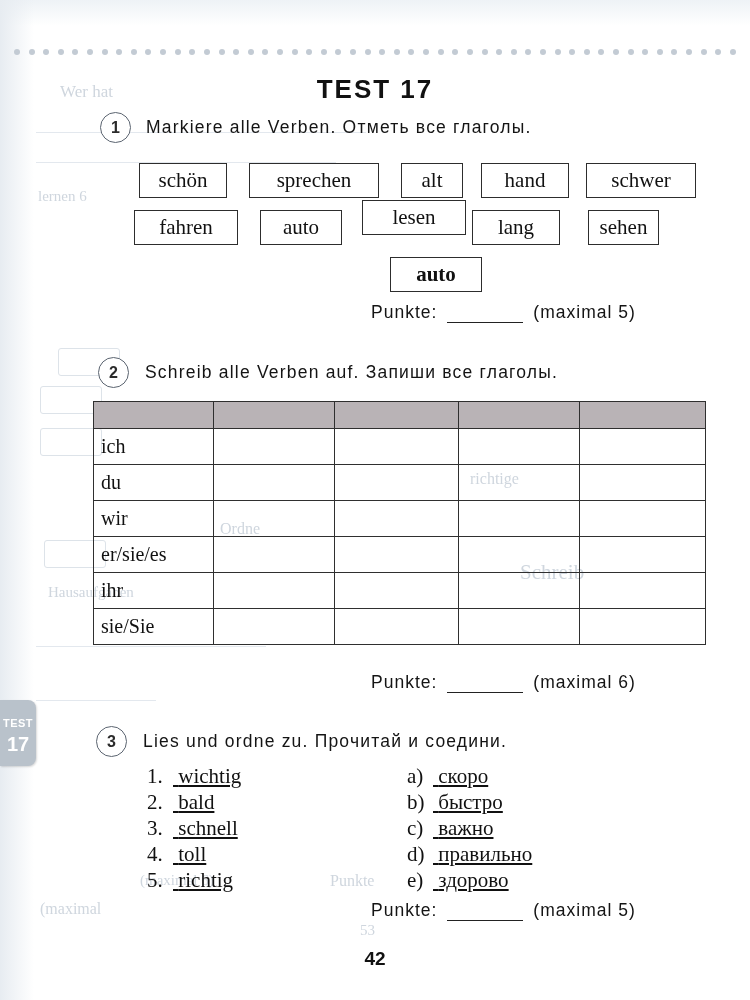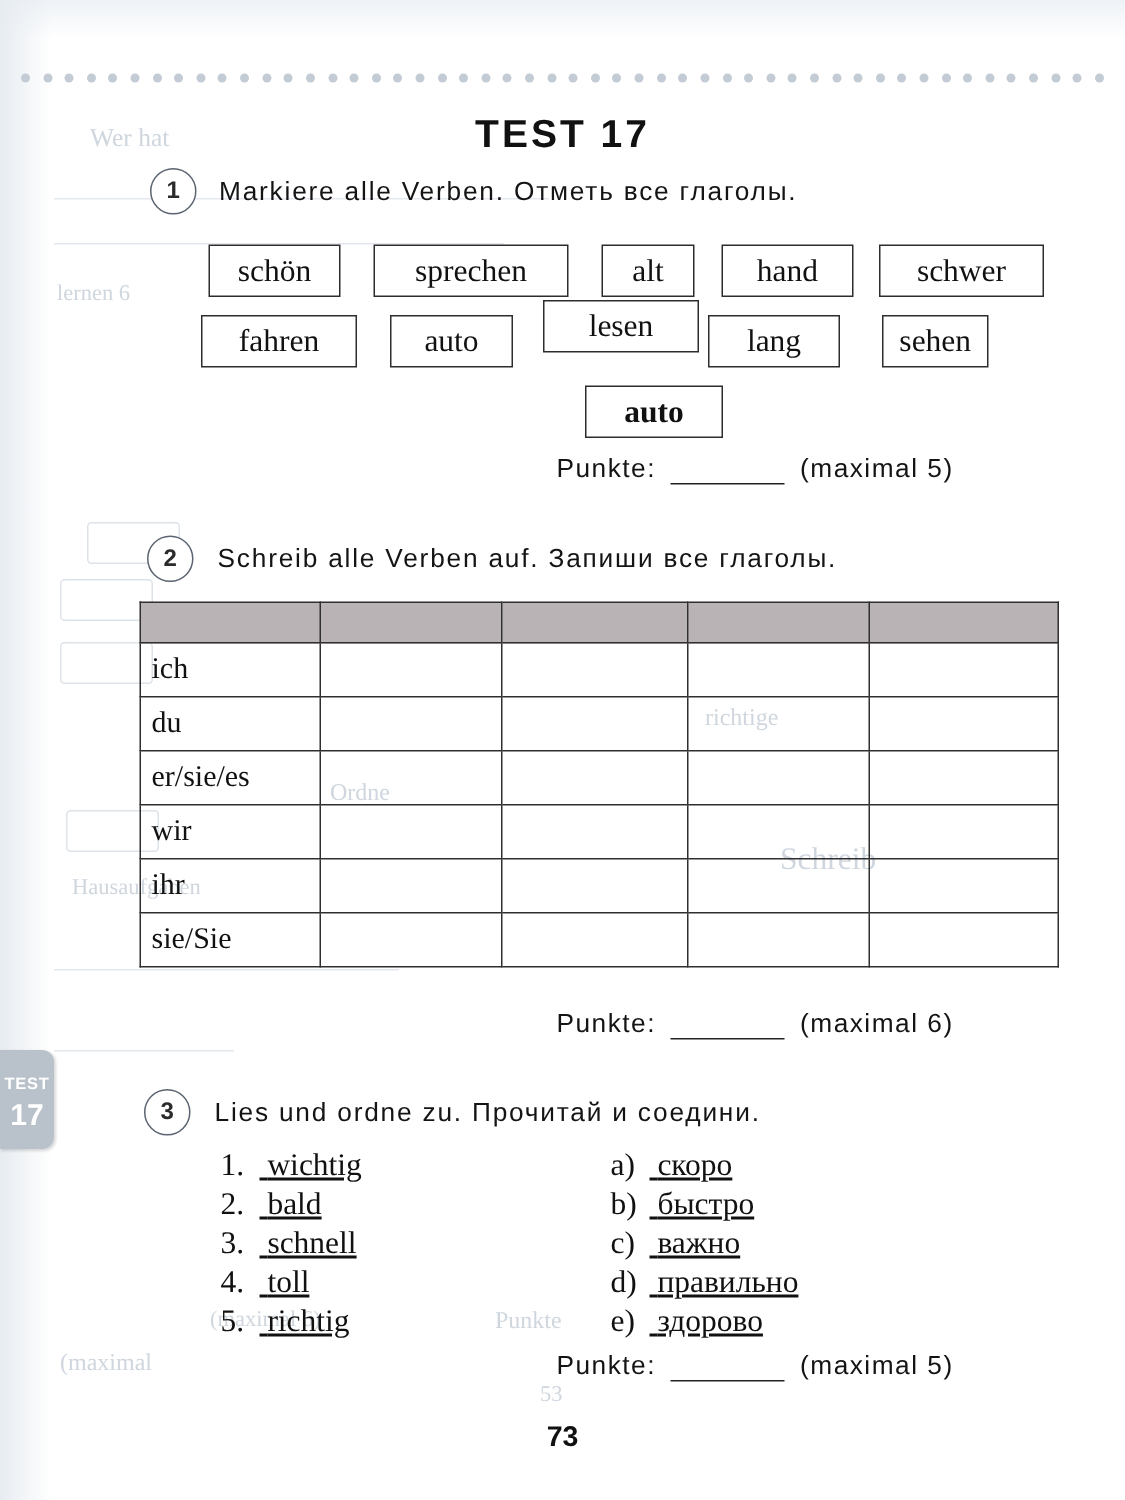--- a/index.html
+++ b/index.html
@@ -369,28 +369,28 @@
     <td></td>
   </tr>
   <tr>
     <td>du</td>
     <td></td>
     <td></td>
     <td></td>
     <td></td>
   </tr>
   <tr>
+    <td>wir</td>
+    <td></td>
+    <td></td>
+    <td></td>
+    <td></td>
+  </tr>
+  <tr>
     <td>er/sie/es</td>
-    <td></td>
-    <td></td>
-    <td></td>
-    <td></td>
-  </tr>
-  <tr>
-    <td>wir</td>
     <td></td>
     <td></td>
     <td></td>
     <td></td>
   </tr>
   <tr>
     <td>ihr</td>
     <td></td>
     <td></td>
     <td></td>
@@ -460,13 +460,13 @@
     <span>здорово</span>
   </div>
 </div>
 
 <div class="punkte" style="top:900px;left:371px;">
   <span>Punkte:</span>
   <span class="blank"></span>
   <span>(maximal 5)</span>
 </div>
 
-<div class="pagenum">73</div>
+<div class="pagenum">42</div>
 
 </body></html>

